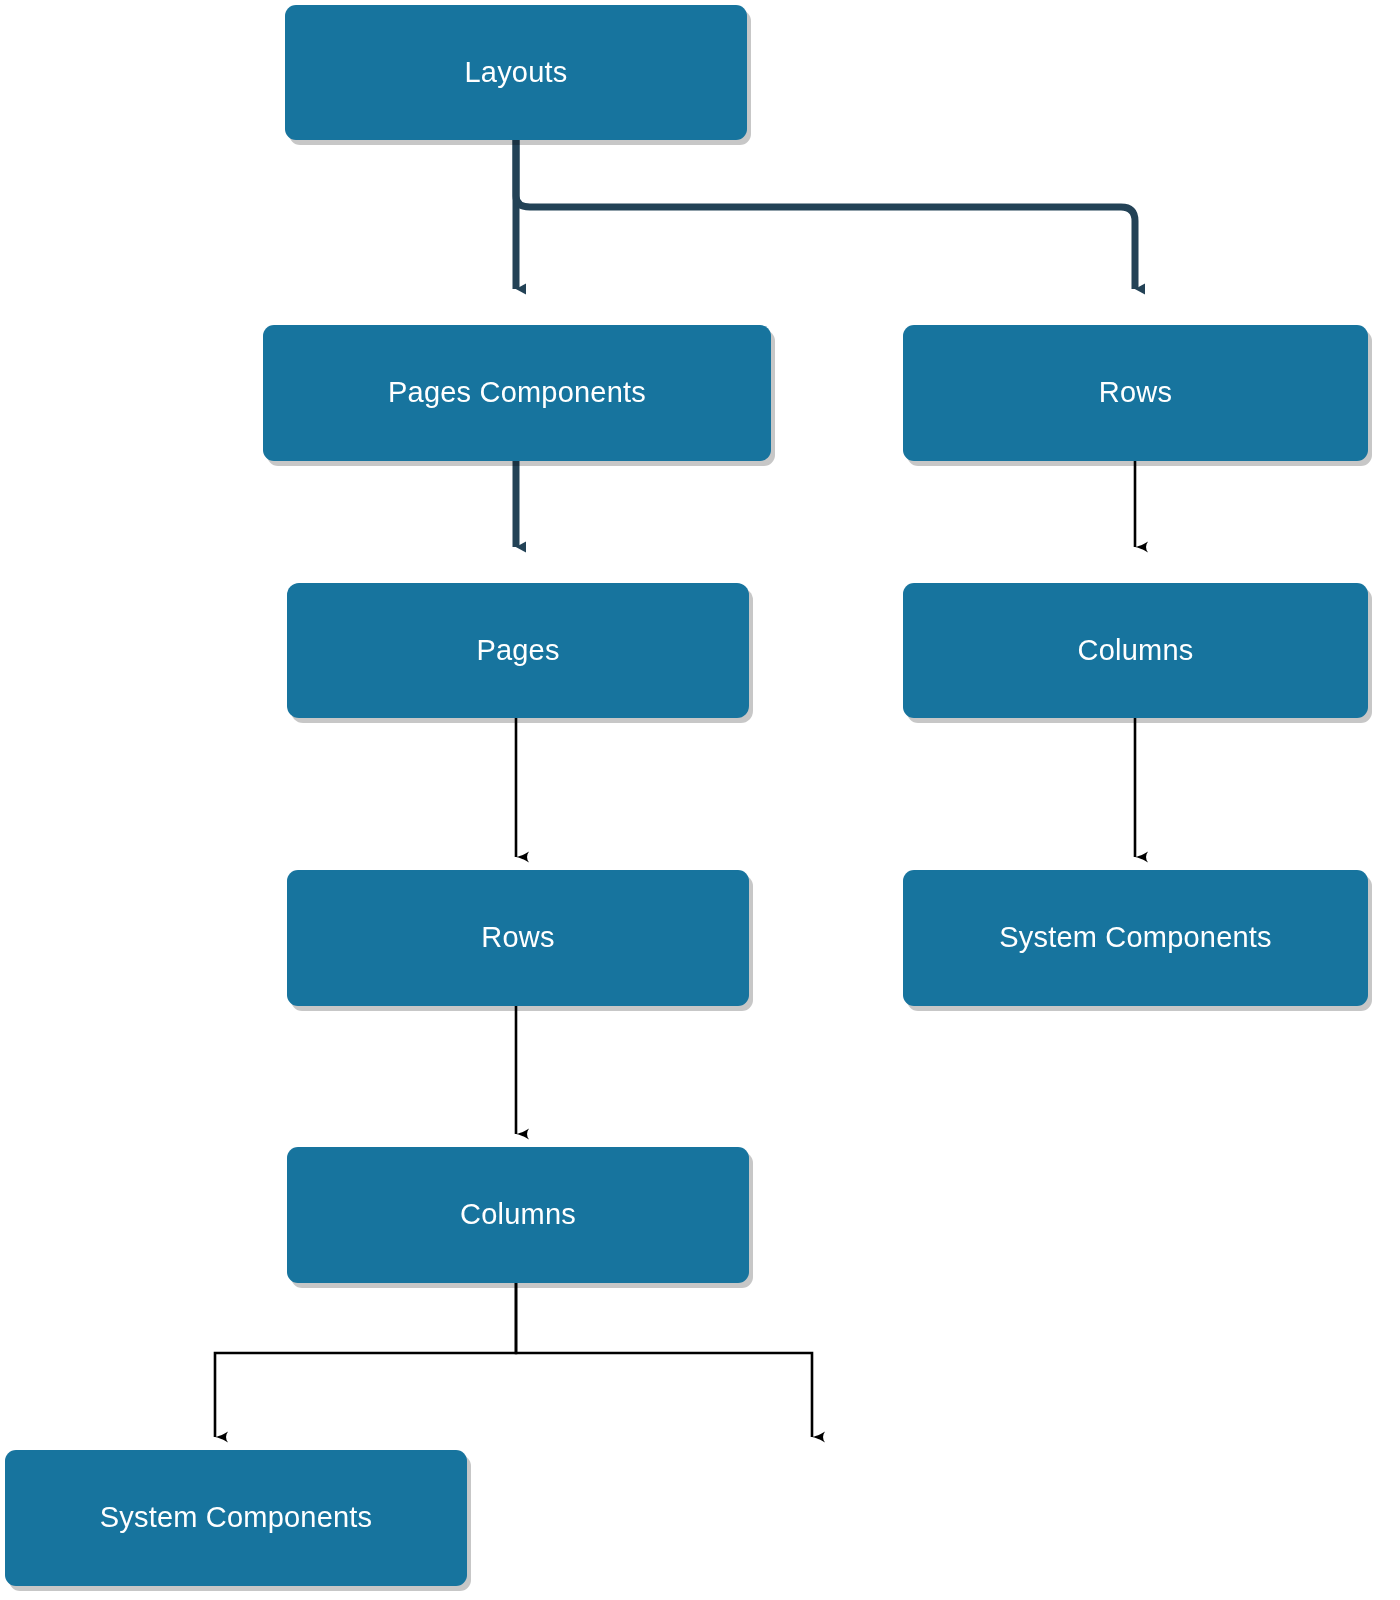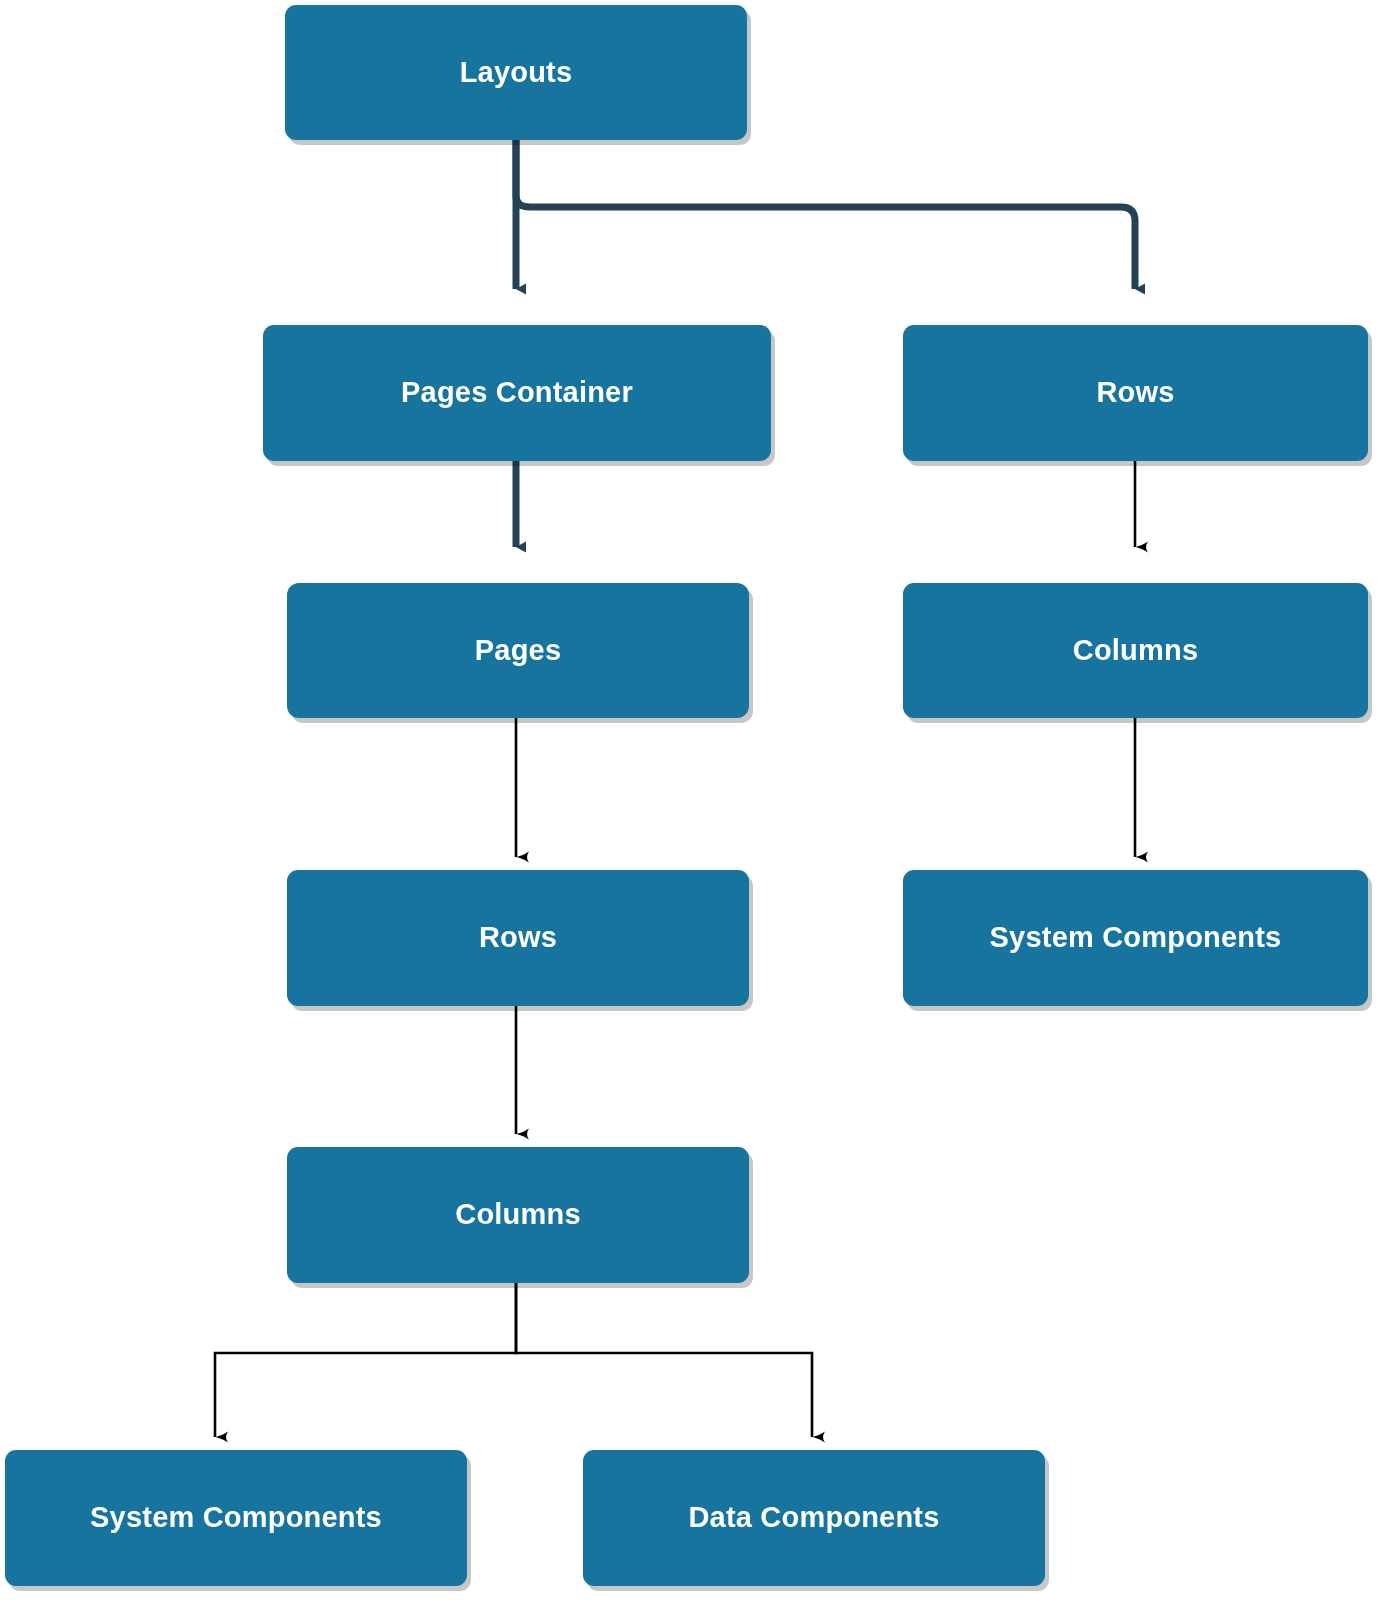--- a/index.html
+++ b/index.html
@@ -31,21 +31,21 @@
     border-radius: 11px;
     box-shadow: 4px 5px 0 0 rgba(0,0,0,0.22);
     display: flex;
     align-items: center;
     justify-content: center;
     z-index: 5;
   }
   .node-label {
     color: #ffffff;
     font-family: "Liberation Sans", sans-serif;
-    font-weight: bold;
+    font-weight: normal;
     font-size: 29px;
     letter-spacing: 0.2px;
     line-height: 1.1;
     white-space: nowrap;
     user-select: none;
   }
 </style>
 </head>
 <body>
 
@@ -96,21 +96,21 @@
     <g>
       <path d="M1135,718 L1135,857" fill="none" stroke="#000000" stroke-width="2.6" marker-end="url(#arrow-thin)"></path>
     </g>
   </svg>
 
   <div class="node" style="left:285px; top:5px; width:462px; height:135px;">
     <span class="node-label">Layouts</span>
   </div>
 
   <div class="node" style="left:263px; top:325px; width:508px; height:136px;">
-    <span class="node-label">Pages Container</span>
+    <span class="node-label">Pages Components</span>
   </div>
 
   <div class="node" style="left:903px; top:325px; width:465px; height:136px;">
     <span class="node-label">Rows</span>
   </div>
 
   <div class="node" style="left:287px; top:583px; width:462px; height:135px;border-radius:12px;">
     <span class="node-label">Pages</span>
   </div>
 
@@ -127,17 +127,14 @@
   </div>
 
   <div class="node" style="left:287px; top:1147px; width:462px; height:136px;">
     <span class="node-label">Columns</span>
   </div>
 
   <div class="node" style="left:5px; top:1450px; width:462px; height:136px;">
     <span class="node-label">System Components</span>
   </div>
 
-  <div class="node" style="left:583px; top:1450px; width:462px; height:136px;">
-    <span class="node-label">Data Components</span>
-  </div>
 
 </div>
 
 </body></html>

